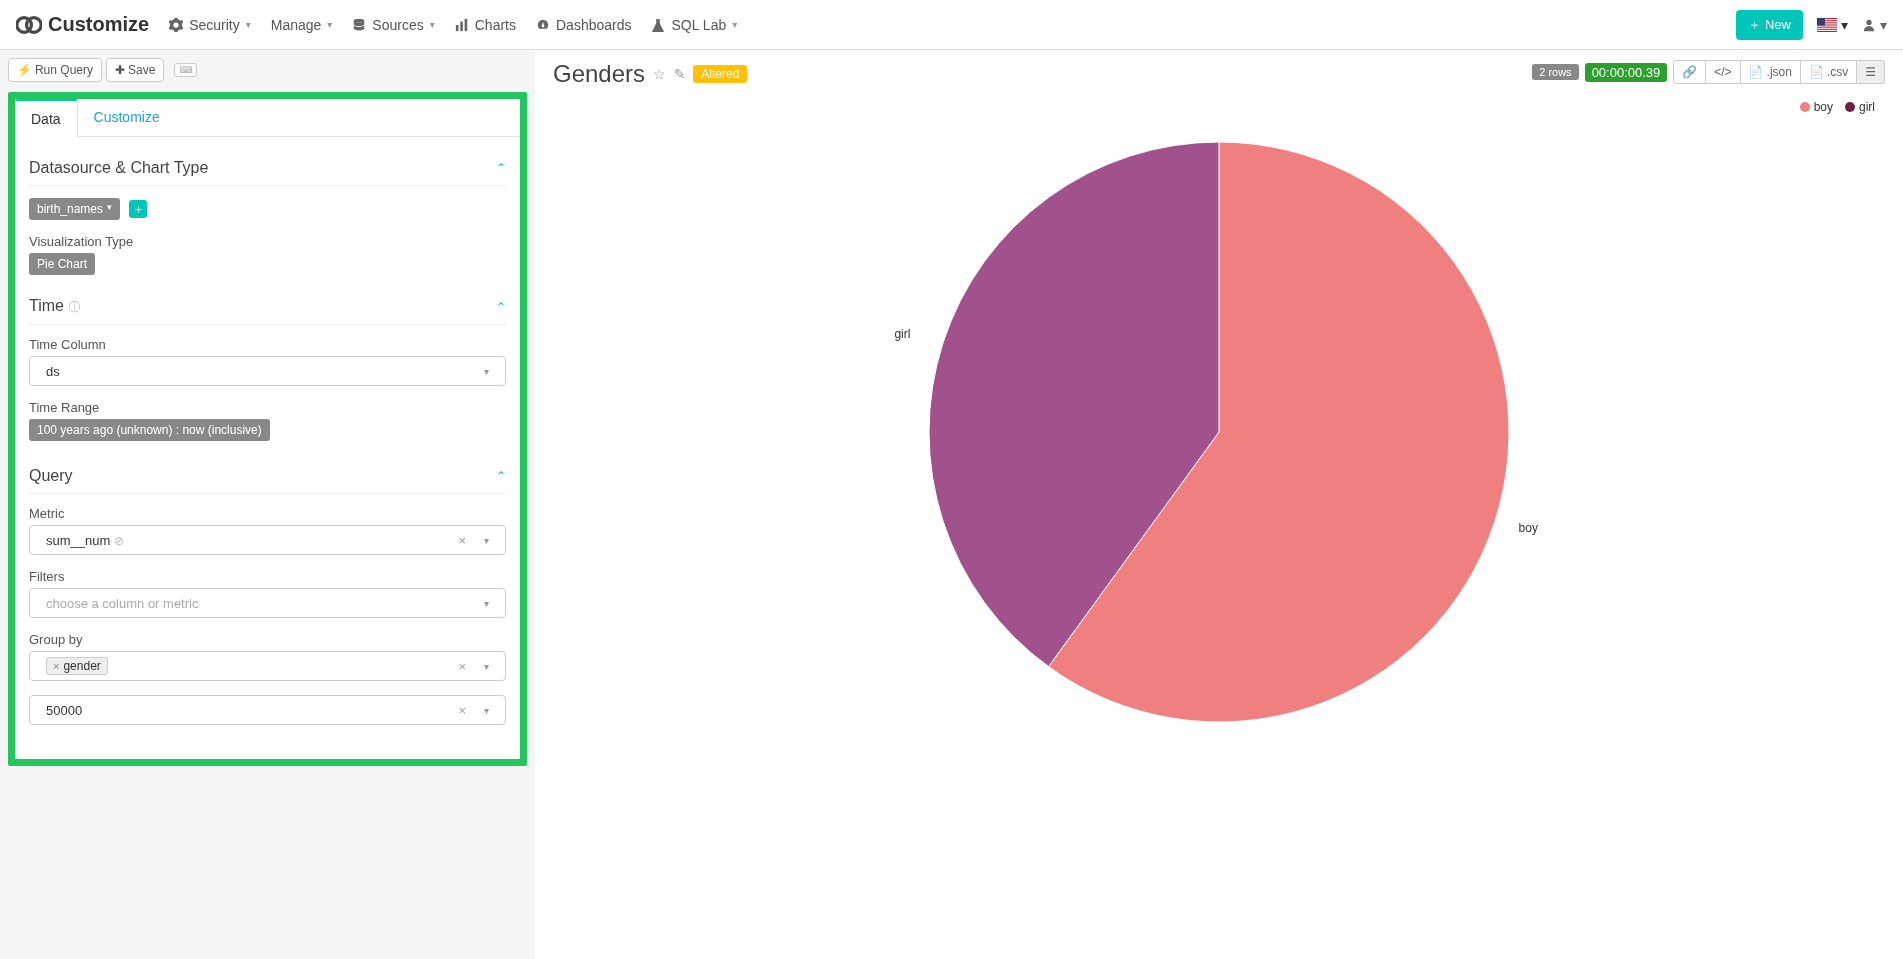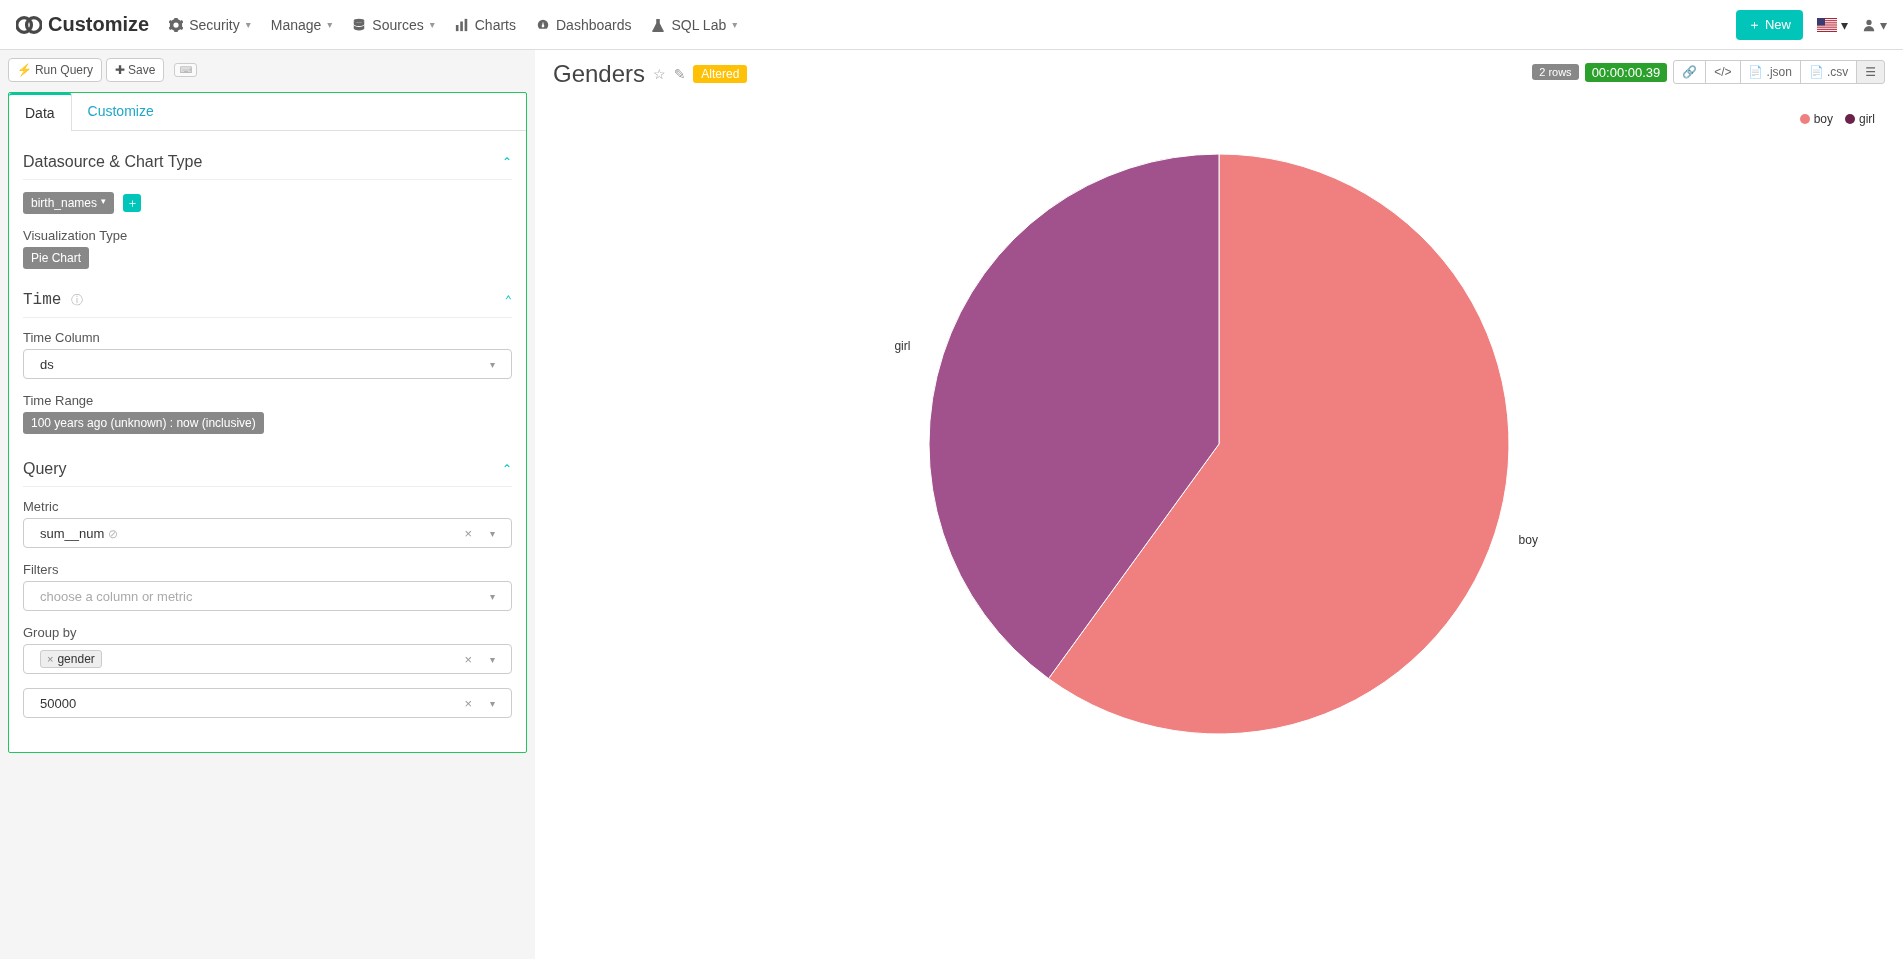--- a/index.html
+++ b/index.html
@@ -20,21 +20,21 @@
   .app-body { display: flex; height: calc(100vh - 50px); }
   .left-panel { width: 535px; background: #f5f5f5; padding: 8px; overflow-y: auto; }
   .right-panel { flex: 1; background: #fff; padding: 10px 18px; position: relative; }
   
   
   .panel-top-buttons { display: flex; gap: 4px; margin-bottom: 10px; align-items: center; }
   .btn-sm { background: #fff; border: 1px solid #ccc; border-radius: 4px; padding: 4px 8px; font-size: 12px; cursor: pointer; color: #555; display: flex; align-items: center; gap: 3px; }
   .kbd-hint { margin-left: 6px; border: 1px solid #ccc; border-radius: 3px; padding: 1px 4px; font-size: 9px; color: #aaa; background: #fafafa; }
   
   
-  .tab-card { background: #fff; border: 1px solid #22c55e; border-radius: 2px; }
+  .tab-card { background: #fff; border: 7px solid #22c55e; border-radius: 2px; }
   .tabs { display: flex; border-bottom: 1px solid #e0e0e0; }
   .tab { padding: 10px 16px; cursor: pointer; color: #20a7c9; font-size: 14px; }
   .tab.active { color: #333; border-top: 2px solid #00c5b8; border-left: 1px solid #e0e0e0; border-right: 1px solid #e0e0e0; background: #fff; margin-bottom: -1px; font-weight: 500; border-radius: 3px 3px 0 0; }
   .tab.active:first-child { border-left: none; }
   .tab-content { padding: 14px 14px 20px; }
   
   
   .section-header { display: flex; justify-content: space-between; align-items: center; padding: 8px 0; border-bottom: 1px solid #eee; margin-bottom: 12px; cursor: pointer; }
   .section-title { font-size: 16px; color: #444; font-weight: 400; }
   .chev-up { color: #00c5b8; font-size: 12px; }
@@ -47,21 +47,21 @@
   .select-box { border: 1px solid #ccc; border-radius: 4px; padding: 5px 16px; display: flex; align-items: center; justify-content: space-between; width: 100%; background: #fff; font-size: 13px; cursor: pointer; min-height: 30px; }
   .select-box .arrow { color: #999; font-size: 10px; }
   .select-box .placeholder { color: #aaa; }
   .select-box .clear { color: #999; margin-right: 8px; cursor: pointer; font-size: 13px; }
   .select-right { display: flex; align-items: center; gap: 10px; }
   .token { background: #eee; border: 1px solid #ccc; border-radius: 3px; padding: 1px 6px; font-size: 12px; display: inline-flex; align-items: center; gap: 4px; }
   .token .x { color: #888; cursor: pointer; font-size: 11px; }
   .info-icon { color: #bbb; font-size: 12px; }
   
   
-  .chart-header { display: flex; justify-content: space-between; align-items: flex-start; margin-bottom: 16px; }
+  .chart-header { display: flex; justify-content: space-between; align-items: flex-start; margin-bottom: 4px; }
   .chart-title-row { display: flex; align-items: center; gap: 8px; }
   .chart-title { font-size: 24px; font-weight: 400; color: #444; }
   .title-icon { color: #999; cursor: pointer; font-size: 14px; }
   .badge-altered { background: #ffc107; color: #fff; border-radius: 3px; padding: 2px 8px; font-size: 12px; font-weight: 500; }
   .header-actions { display: flex; align-items: center; gap: 6px; }
   .rows-badge { background: #888; color: #fff; border-radius: 3px; padding: 2px 7px; font-size: 11px; }
   .time-badge { background: #2ca02c; color: #fff; border-radius: 3px; padding: 2px 7px; font-size: 13px; font-weight: 500; }
   .icon-btn { border: 1px solid #ccc; background: #fff; padding: 4px 8px; border-radius: 3px; cursor: pointer; color: #666; font-size: 12px; min-width: 28px; text-align: center; display: flex; align-items: center; justify-content: center; gap: 3px; }
   .icon-btn.active { background: #eee; }
   .btn-group { display: flex; }
@@ -192,21 +192,21 @@
           </span>
           <span class="add-sq">＋</span>
         </div>
         <div class="field">
           <div class="field-label">Visualization Type</div>
           <span class="pill">
             <span>Pie Chart</span>
           </span>
         </div>
 
-        <div class="section-header" style="margin-top:8px;font-family:Liberation Mono, monospace;">
+        <div class="section-header" style="margin-top:8px;">
           <span class="section-title"><span>Time</span> <span class="info-icon">ⓘ</span></span>
           <span class="chev-up">⌃</span>
         </div>
         <div class="field">
           <div class="field-label">Time Column</div>
           <div class="select-box">
             <span>ds</span>
             <span class="arrow">▾</span>
           </div>
         </div>

